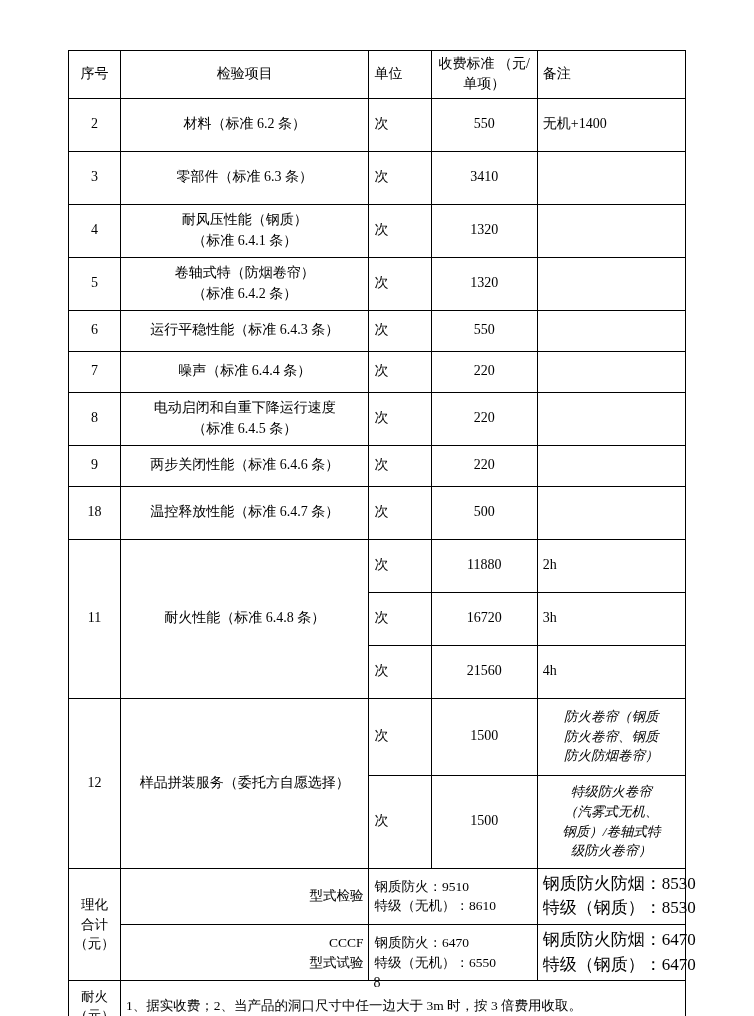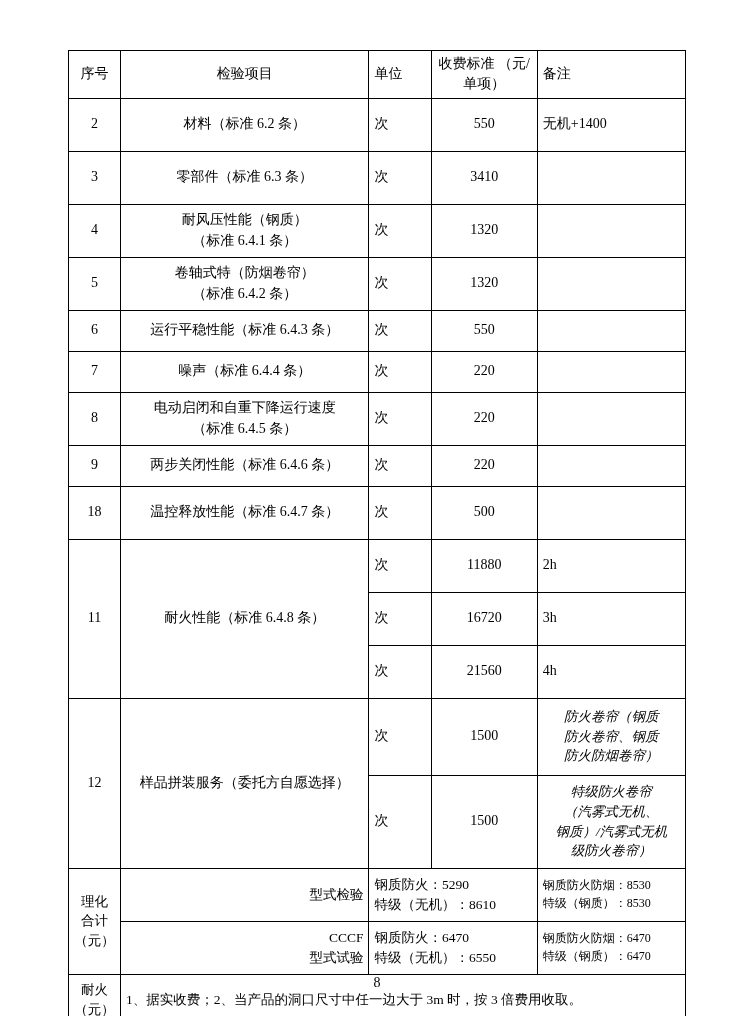--- a/index.html
+++ b/index.html
@@ -83,21 +83,21 @@
   .sum-a {
     text-align: left;
     padding-left: 8px;
     line-height: 1.5;
     font-size: 13.5px;
   }
   .sum-b {
     text-align: left;
     padding-left: 8px;
     line-height: 1.5;
-    font-size: 12px;
+    font-size: 17px;
   }
   .note-cell {
     text-align: left;
     padding-left: 10px;
     font-size: 13.5px;
     line-height: 1.6;
   }
   .nowrap-line { white-space: nowrap; }
   .page-number {
     position: absolute;
@@ -246,34 +246,34 @@
             <span>防火卷帘、钢质</span>
             <span>防火防烟卷帘）</span>
           </td>
         </tr>
         <tr>
           <td class="c-unit" style="height:86px">次</td>
           <td class="c-fee">1500</td>
           <td class="remark-cell multi-line">
             <span>特级防火卷帘</span>
             <span>（汽雾式无机、</span>
-            <span>钢质）/汽雾式无机</span>
+            <span>钢质）/卷轴式特</span>
             <span>级防火卷帘）</span>
           </td>
         </tr>
 
         <tr>
           <td class="sum-label multi-line" rowspan="2">
             <span>理化</span>
             <span>合计</span>
             <span>（元）</span>
           </td>
           <td class="sum-sub" style="height:46px">型式检验</td>
           <td class="sum-a multi-line" colspan="2">
-            <span class="nowrap-line">钢质防火：5290</span>
+            <span class="nowrap-line">钢质防火：9510</span>
             <span class="nowrap-line">特级（无机）：8610</span>
           </td>
           <td class="sum-b multi-line">
             <span class="nowrap-line">钢质防火防烟：8530</span>
             <span class="nowrap-line">特级（钢质）：8530</span>
           </td>
         </tr>
         <tr>
           <td class="sum-sub multi-line" style="height:46px">
             <span>CCCF</span>

